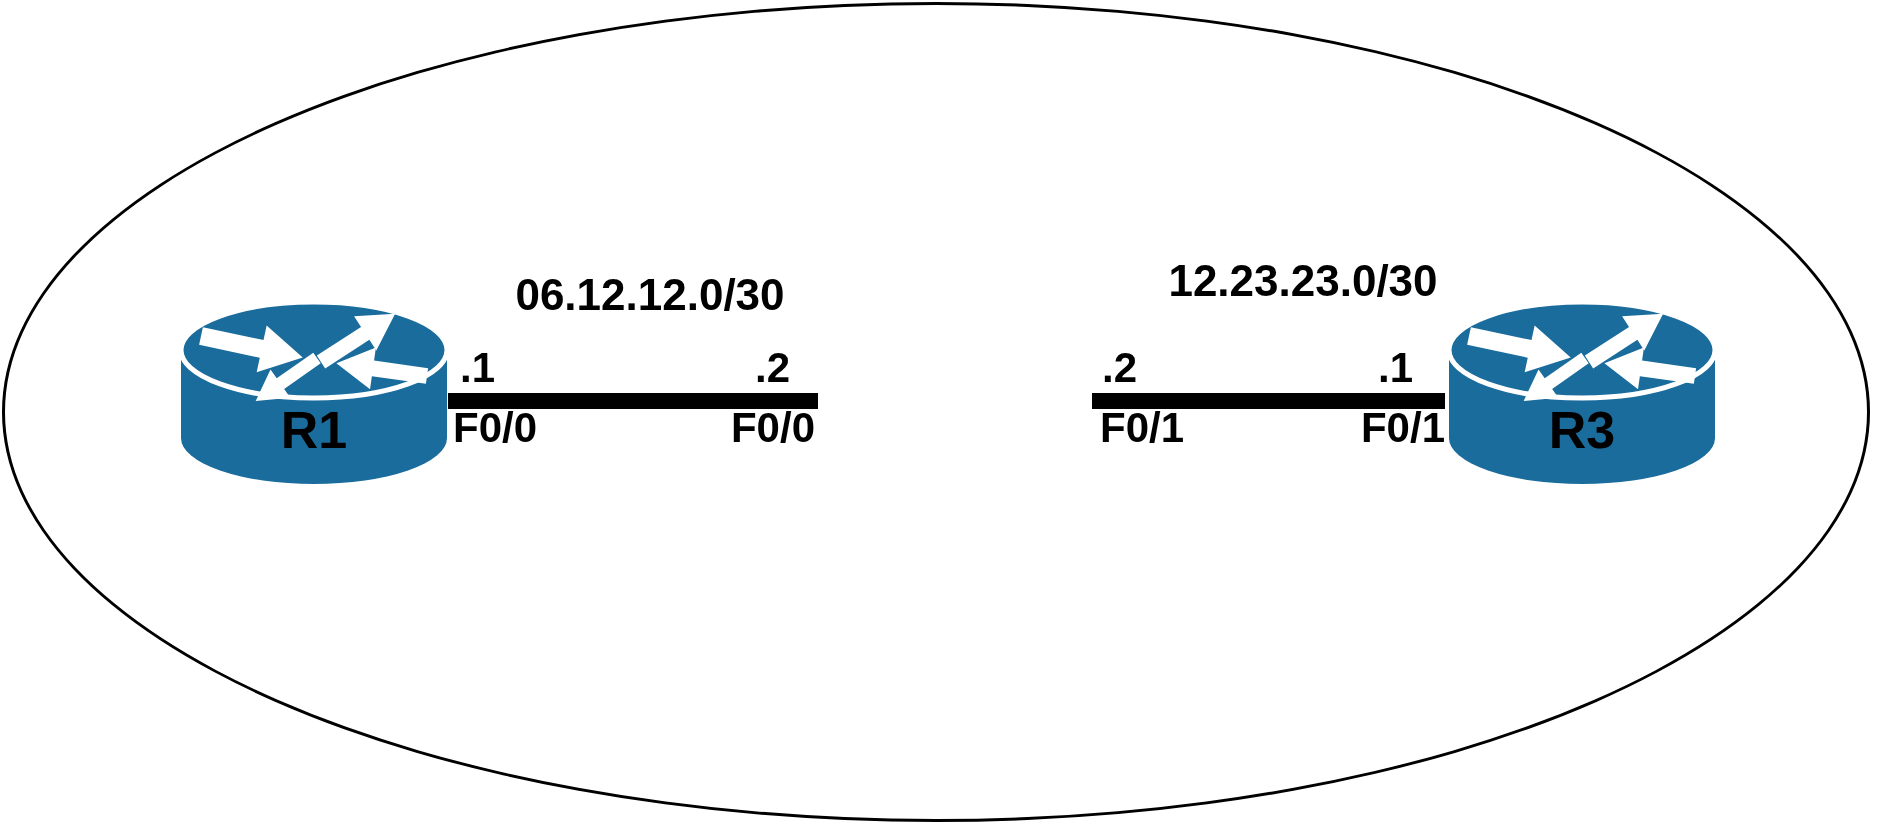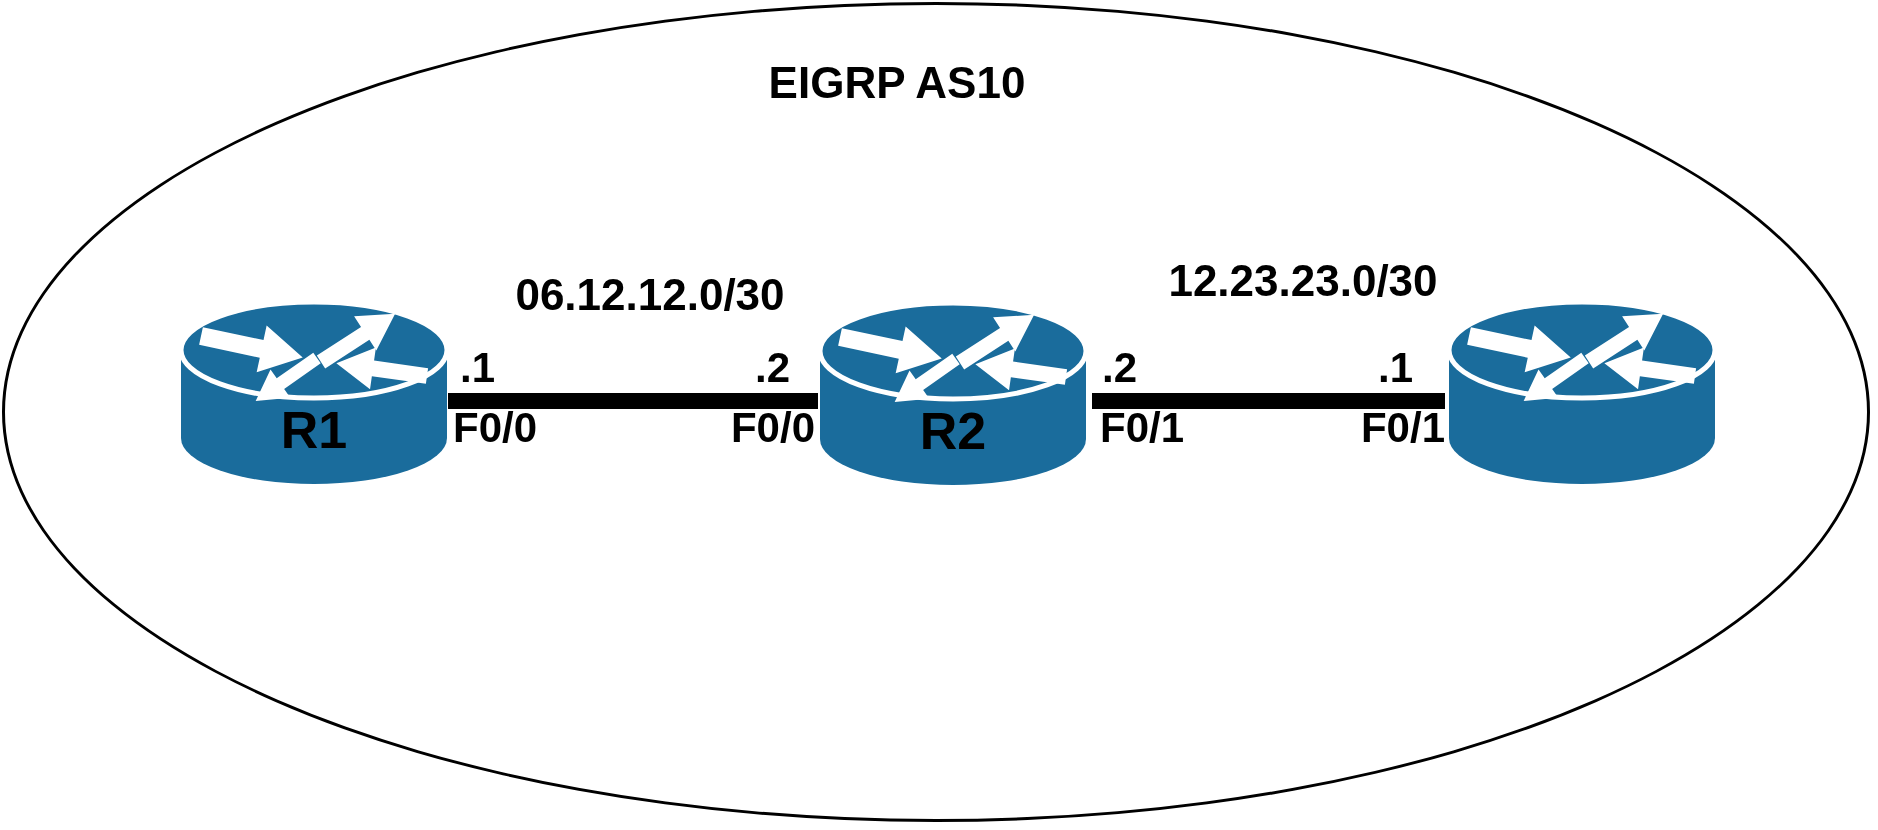--- a/index.html
+++ b/index.html
@@ -67,21 +67,20 @@
         <path d="M0,-9 L62,-9 L62,-24 L104,0 L62,24 L62,9 L0,9 Z"></path>
       </g>
     </g>
   </symbol>
 </svg>
 
 <div class="canvas">
 
   <div class="as-ellipse"></div>
 
-  <div class="title">EIGRP AS10</div>
 
   
   <div class="lgroup">
     <div class="linkline l1-line"></div>
     <div class="subnet l1-subnet">06.12.12.0/30</div>
     <div class="iplabel l1-ip-left">.1</div>
     <div class="iplabel l1-ip-right">.2</div>
     <div class="iface l1-if-left">F0/0</div>
     <div class="iface l1-if-right">F0/0</div>
   </div>
@@ -97,26 +96,21 @@
   </div>
 
   
   <div class="router r1">
     <svg viewBox="0 0 270 190">
         <use href="#router-sym"></use>
       </svg>
     <div class="rlabel">R1</div>
   </div>
 
-  <div class="router r2">
-    <svg viewBox="0 0 270 190">
-        <use href="#router-sym"></use>
-      </svg>
-    <div class="rlabel">R2</div>
-  </div>
 
   <div class="router r3">
     <svg viewBox="0 0 270 190">
         <use href="#router-sym"></use>
       </svg>
+    <div class="rlabel">R3</div>
   </div>
 
 </div>
 
 </body></html>

